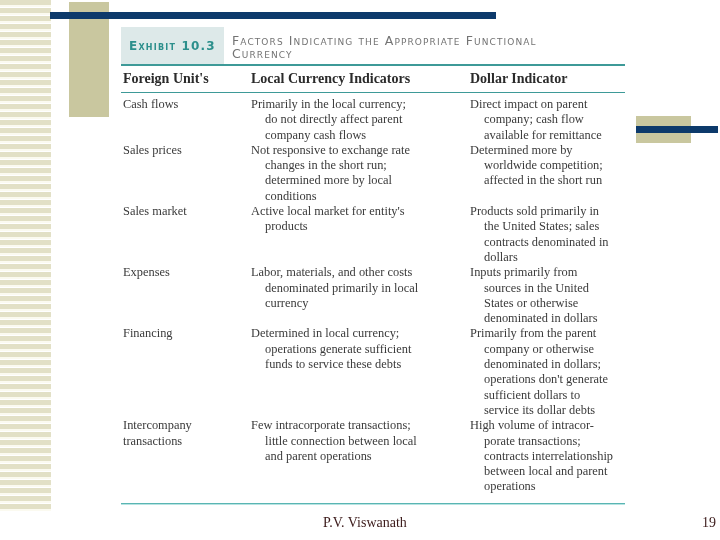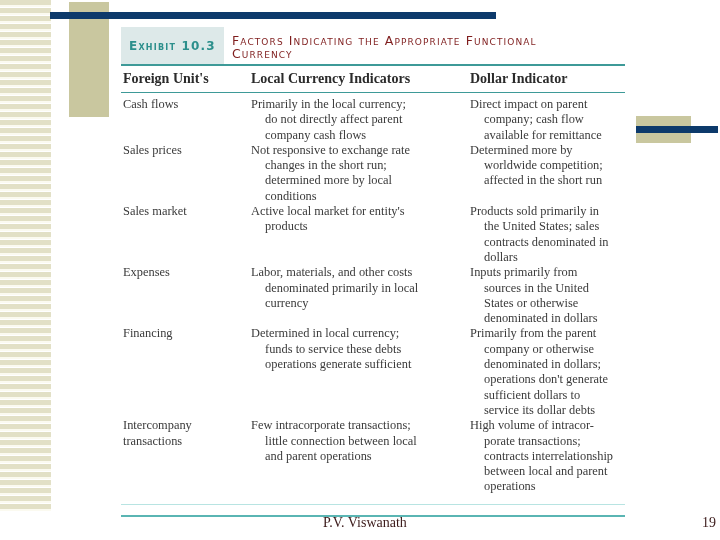--- a/index.html
+++ b/index.html
@@ -84,21 +84,21 @@
       font-size: 12px;
       letter-spacing: 1.2px;
       width: 103px;
       height: 37px;
       display: flex;
       align-items: center;
       justify-content: center;
       font-variant: small-caps;
     }
     .exhibit-title {
-      color: #7f1d1d;
+      color: #737373;
       font-family: "DejaVu Sans", "Liberation Sans", sans-serif;
       font-size: 12.5px;
       letter-spacing: 1.1px;
       line-height: 13px;
       padding: 7px 0 0 8px;
       font-variant: small-caps;
       text-transform: none;
     }
 
     .col-head-row {
@@ -110,21 +110,21 @@
       font-size: 14px;
       color: #2b2b2b;
     }
     .c1 { width: 128px; padding-left: 2px; }
     .c2 { width: 219px; }
     .c3 { flex: 1; }
 
     .rows {
       padding-top: 4px;
       border-bottom: 2px solid #5ab5b3;
-      padding-bottom: 20px;
+      padding-bottom: 8px;
     }
     .row {
       display: flex;
       font-size: 12.4px;
       line-height: 15.3px;
       color: #3a3a3a;
     }
     .cell {
       white-space: pre-line;
     }
@@ -197,21 +197,21 @@
         <div class="cell c2"><span class="ln">Active local market for entity's</span><span class="ln indent">products</span></div>
         <div class="cell c3"><span class="ln">Products sold primarily in</span><span class="ln indent">the United States; sales</span><span class="ln indent">contracts denominated in</span><span class="ln indent">dollars</span></div>
       </div>
       <div class="row">
         <div class="cell c1"><span class="ln">Expenses</span></div>
         <div class="cell c2"><span class="ln">Labor, materials, and other costs</span><span class="ln indent">denominated primarily in local</span><span class="ln indent">currency</span></div>
         <div class="cell c3"><span class="ln">Inputs primarily from</span><span class="ln indent">sources in the United</span><span class="ln indent">States or otherwise</span><span class="ln indent">denominated in dollars</span></div>
       </div>
       <div class="row">
         <div class="cell c1"><span class="ln">Financing</span></div>
-        <div class="cell c2"><span class="ln">Determined in local currency;</span><span class="ln indent">funds to service these debts</span><span class="ln indent">operations generate sufficient</span></div>
+        <div class="cell c2"><span class="ln">Determined in local currency;</span><span class="ln indent">operations generate sufficient</span><span class="ln indent">funds to service these debts</span></div>
         <div class="cell c3"><span class="ln">Primarily from the parent</span><span class="ln indent">company or otherwise</span><span class="ln indent">denominated in dollars;</span><span class="ln indent">operations don't generate</span><span class="ln indent">sufficient dollars to</span><span class="ln indent">service its dollar debts</span></div>
       </div>
       <div class="row">
         <div class="cell c1"><span class="ln">Intercompany</span><span class="ln">transactions</span></div>
         <div class="cell c2"><span class="ln">Few intracorporate transactions;</span><span class="ln indent">little connection between local</span><span class="ln indent">and parent operations</span></div>
         <div class="cell c3"><span class="ln">High volume of intracor-</span><span class="ln indent">porate transactions;</span><span class="ln indent">contracts interrelationship</span><span class="ln indent">between local and parent</span><span class="ln indent">operations</span></div>
       </div>
     </div>
 </div>
 

